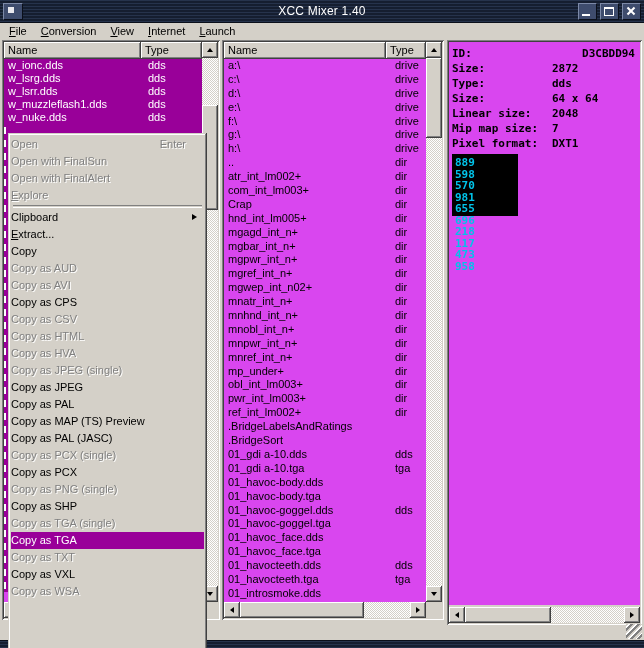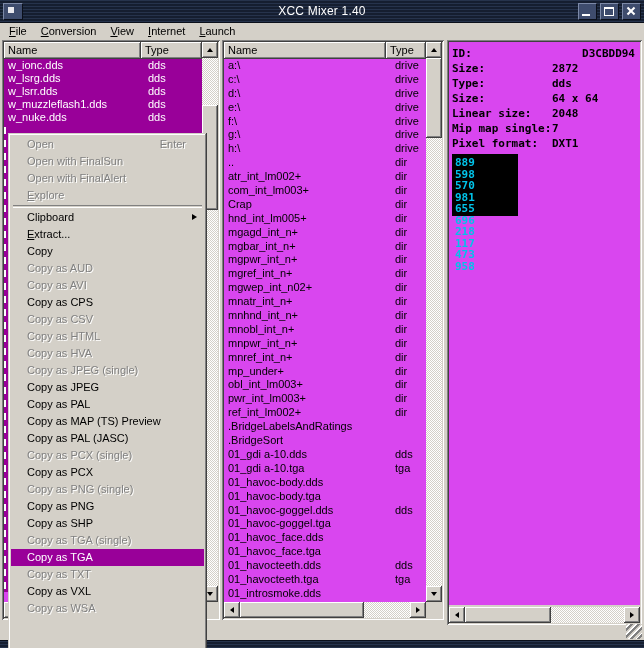--- a/index.html
+++ b/index.html
@@ -77,21 +77,21 @@
   .mp-row{height:13.9px;line-height:13.9px;}
   .mp-row .type{position:absolute;left:171px;top:0;}
   .sel{background:var(--sel);color:#fff;text-decoration:underline;}
   .lp-row.filler::before{content:"";position:absolute;left:0;top:3px;width:2px;height:7px;background:#fff;}
   
   .ctxmenu{
     position:absolute;left:8px;top:133px;width:199px;height:524px;z-index:20;
     background:#d4d0c8;box-sizing:border-box;padding:3px;
     box-shadow:inset -1px -1px 0 #404040,inset 1px 1px 0 #d4d0c8,inset -2px -2px 0 #808080,inset 2px 2px 0 #fff;
   }
-  .mi{position:relative;height:17px;line-height:17px;padding-left:16px;}
+  .mi{position:relative;height:17px;line-height:17px;}
   .mi.disabled{color:#808080;text-shadow:1px 1px 0 #fff;}
   .mi.selected{background:var(--sel);color:#fff;text-shadow:none;}
   .mi .accel{position:absolute;right:18px;top:0;}
   .mi .subarrow{position:absolute;right:7px;top:5px;width:0;height:0;
     border-top:3.5px solid transparent;border-bottom:3.5px solid transparent;border-left:5px solid #000;}
   .menu-sep{height:5px;position:relative;}
   .menu-sep::after{content:"";position:absolute;left:2px;right:2px;top:1px;height:1px;
     border-top:1px solid #808080;border-bottom:1px solid #fff;}
   
   .details{font-family:"DejaVu Sans Mono","Liberation Mono",monospace;font-size:11px;font-weight:bold;
@@ -416,21 +416,21 @@
   </div>
 
   <div class="panel" style="left:447px;top:40px;width:195px;height:585px;">
     <div class="list" style="left:2px;top:2px;width:191px;height:563px;">
       <div class="details" id="fields">
           <div class="field right"><span>ID:</span><span class="val">D3CBDD94</span></div>
           <div class="field"><span>Size:</span><span class="val">2872</span></div>
           <div class="field"><span>Type:</span><span class="val">dds</span></div>
           <div class="field"><span>Size:</span><span class="val">64 x 64</span></div>
           <div class="field"><span>Linear size:</span><span class="val">2048</span></div>
-          <div class="field"><span>Mip map single:</span><span class="val">7</span></div>
+          <div class="field"><span>Mip map size:</span><span class="val">7</span></div>
           <div class="field"><span>Pixel format:</span><span class="val">DXT1</span></div>
         </div>
       <div class="preview" id="preview">
           <div class="prow"><span>889</span><span>598</span></div>
           <div class="prow"><span>570</span><span>981</span></div>
           <div class="prow"><span>655</span><span>696</span></div>
           <div class="prow"><span>218</span><span>117</span></div>
           <div class="prow"><span>473</span><span>958</span></div>
         </div>
     </div>
@@ -464,21 +464,20 @@
       <div class="mi disabled"><span>Copy as HTML</span></div>
       <div class="mi disabled"><span>Copy as HVA</span></div>
       <div class="mi disabled"><span>Copy as JPEG (single)</span></div>
       <div class="mi"><span>Copy as JPEG</span></div>
       <div class="mi"><span>Copy as PAL</span></div>
       <div class="mi"><span>Copy as MAP (TS) Preview</span></div>
       <div class="mi"><span>Copy as PAL (JASC)</span></div>
       <div class="mi disabled"><span>Copy as PCX (single)</span></div>
       <div class="mi"><span>Copy as PCX</span></div>
       <div class="mi disabled"><span>Copy as PNG (single)</span></div>
-      <div class="mi"><span>Copy as PNG</span></div>
       <div class="mi"><span>Copy as SHP</span></div>
       <div class="mi disabled"><span>Copy as TGA (single)</span></div>
       <div class="mi selected"><span>Copy as TGA</span></div>
       <div class="mi disabled"><span>Copy as TXT</span></div>
       <div class="mi"><span>Copy as VXL</span></div>
       <div class="mi disabled"><span>Copy as WSA</span></div>
     </div>
 
 </div>
 

